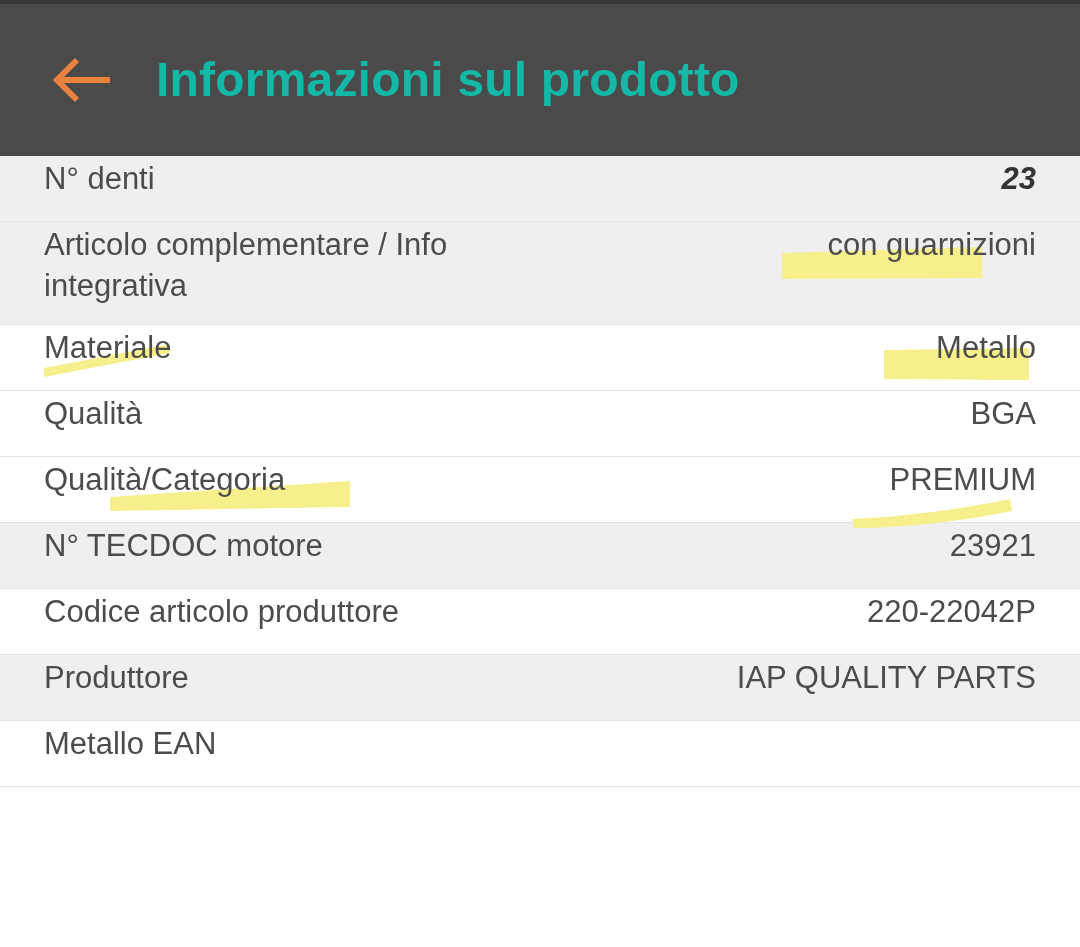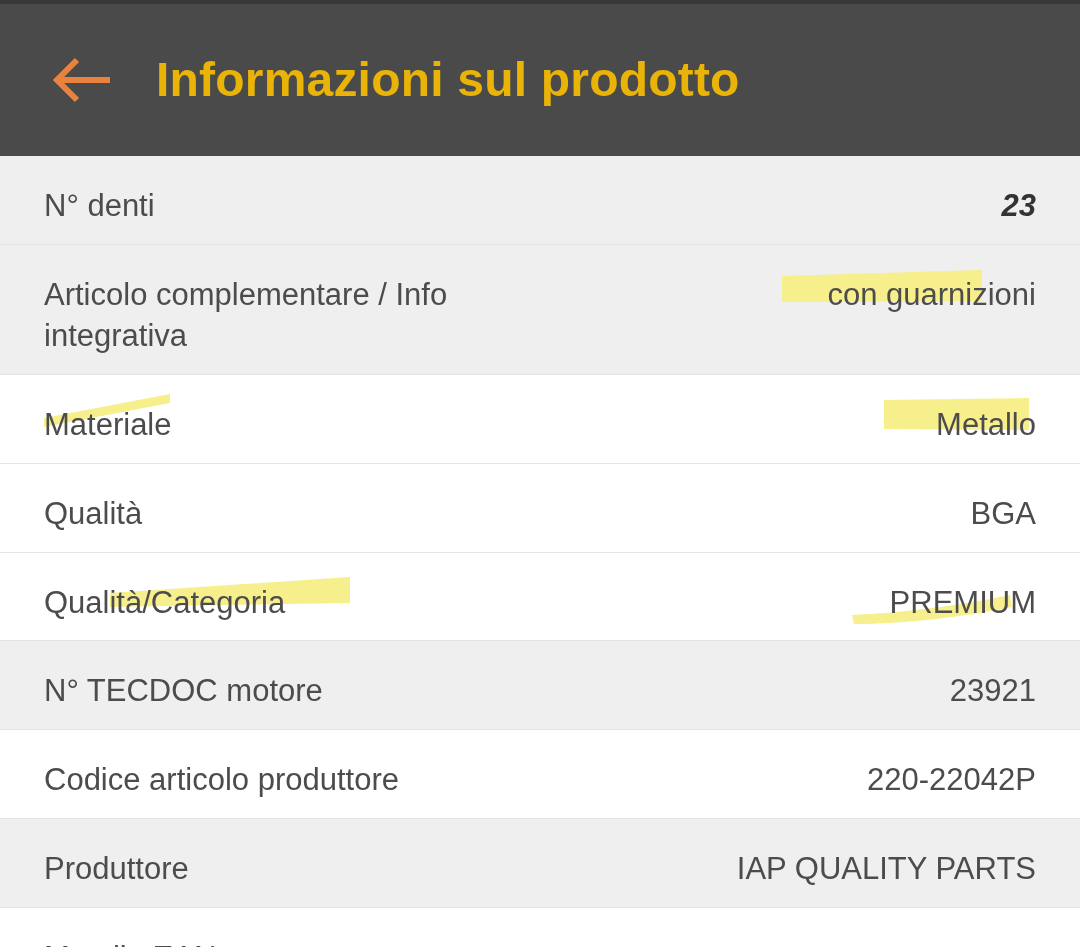--- a/index.html
+++ b/index.html
@@ -45,40 +45,40 @@
     justify-content: center;
     flex: 0 0 auto;
     cursor: pointer;
     background: transparent;
     border: none;
   }
 
   .back-btn svg { display: block; }
 
   .appbar-title {
-    color: #eab308;
+    color: #14b8a6;
     font-size: 48px;
     font-weight: bold;
     letter-spacing: 0.2px;
     margin-left: 36px;
     line-height: 1;
     white-space: nowrap;
   }
 
   
   .spec-table {
     width: 100%;
     background: #ffffff;
   }
 
   .spec-row {
     display: flex;
     align-items: flex-start;
     justify-content: space-between;
-    padding: 30px 44px 17px 44px;
+    padding: 3px 44px 17px 44px;
     border-bottom: 1px solid #e4e4e4;
     min-height: 66px;
     position: relative;
   }
 
   .spec-row.alt  { background: #efefef; }
   .spec-row.base { background: #ffffff; }
 
   .spec-label {
     color: #4c4c4c;

